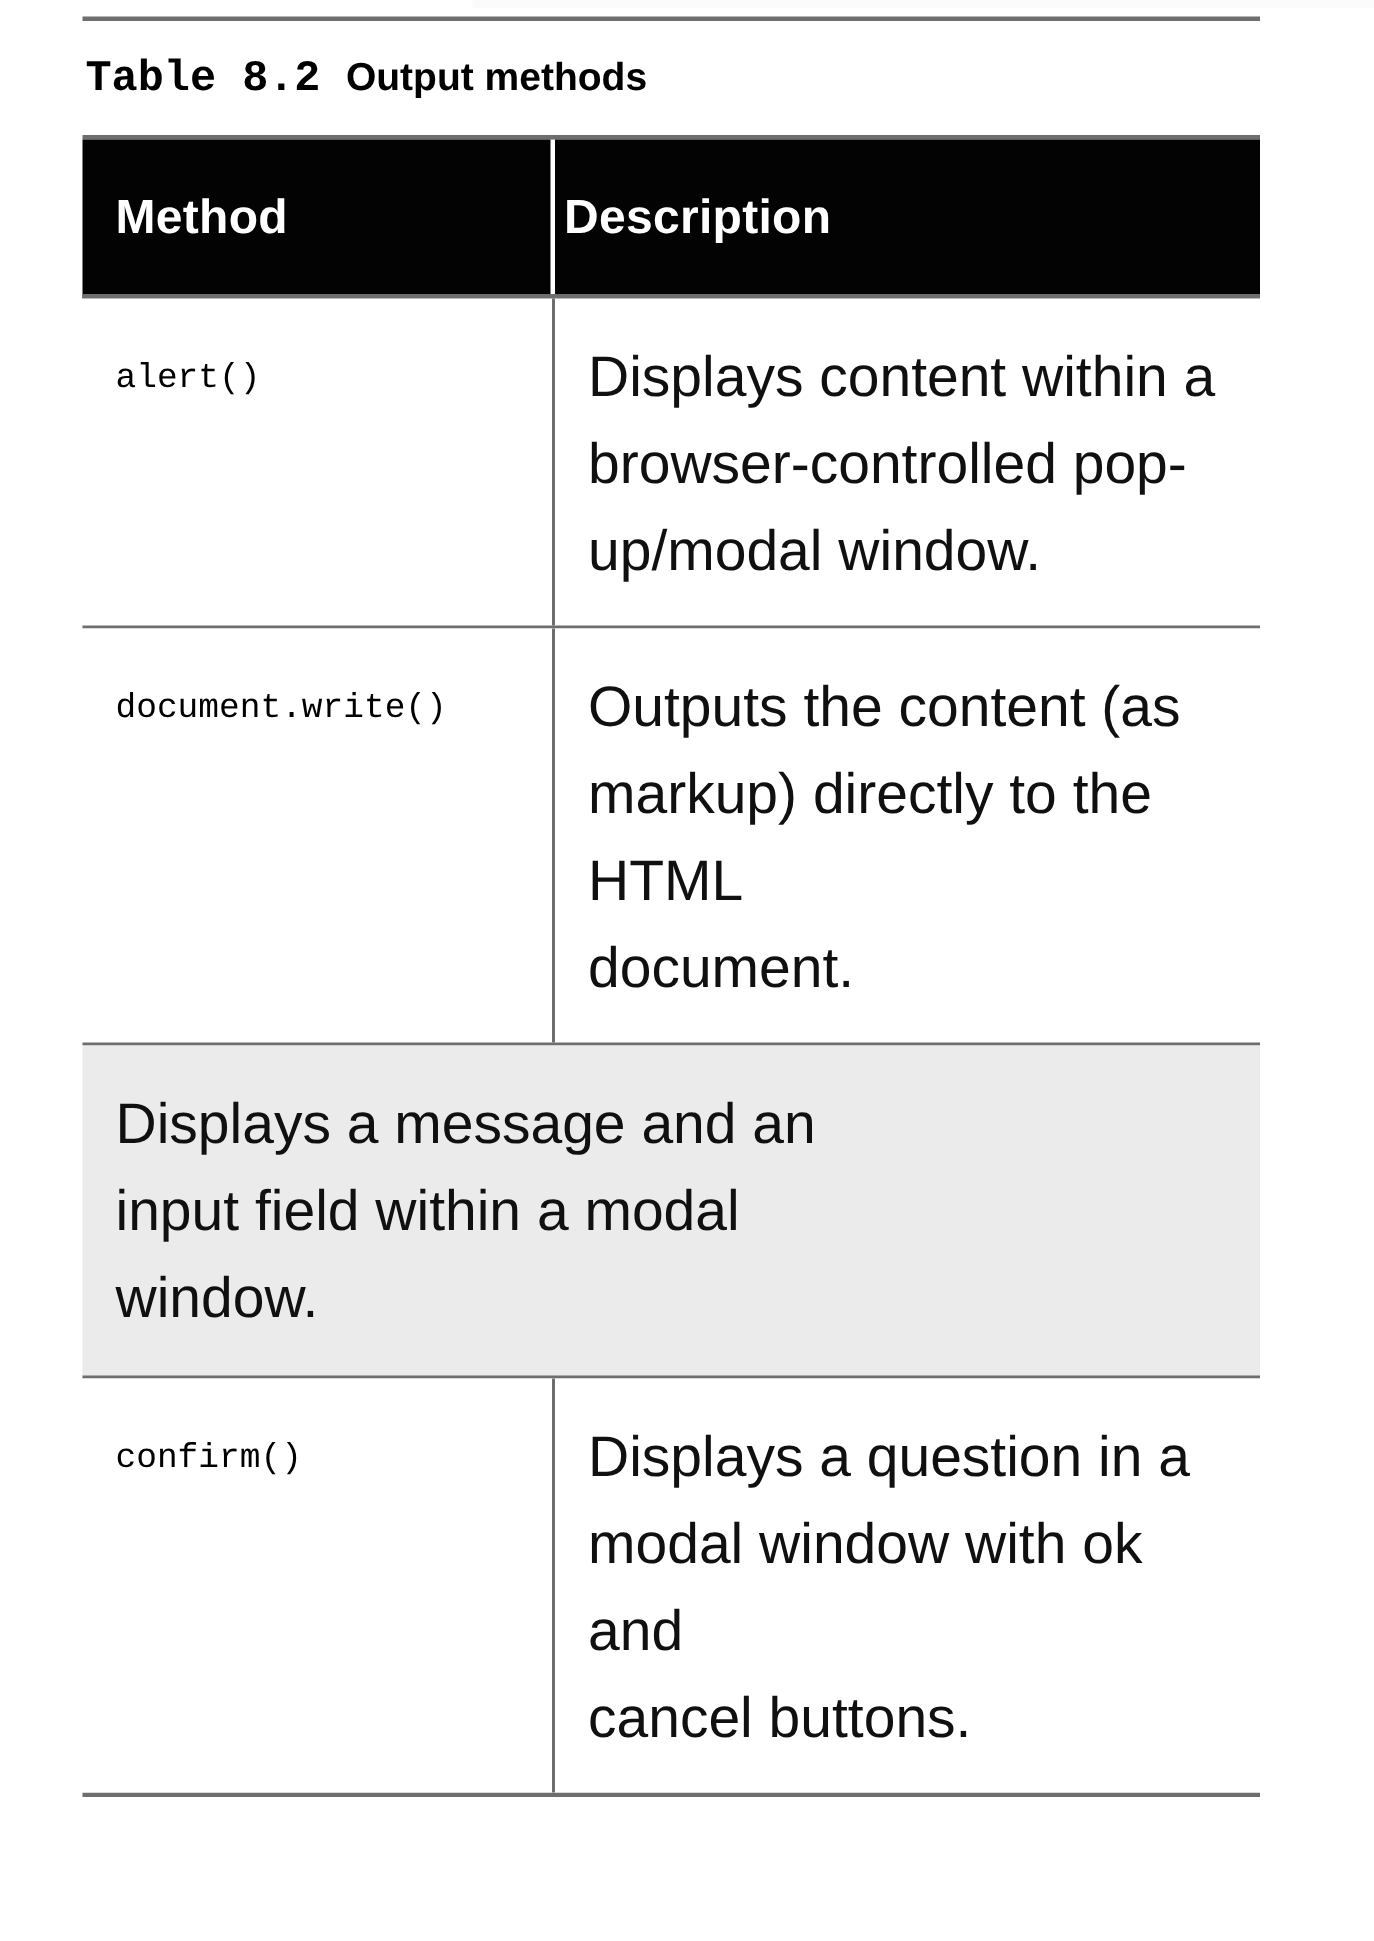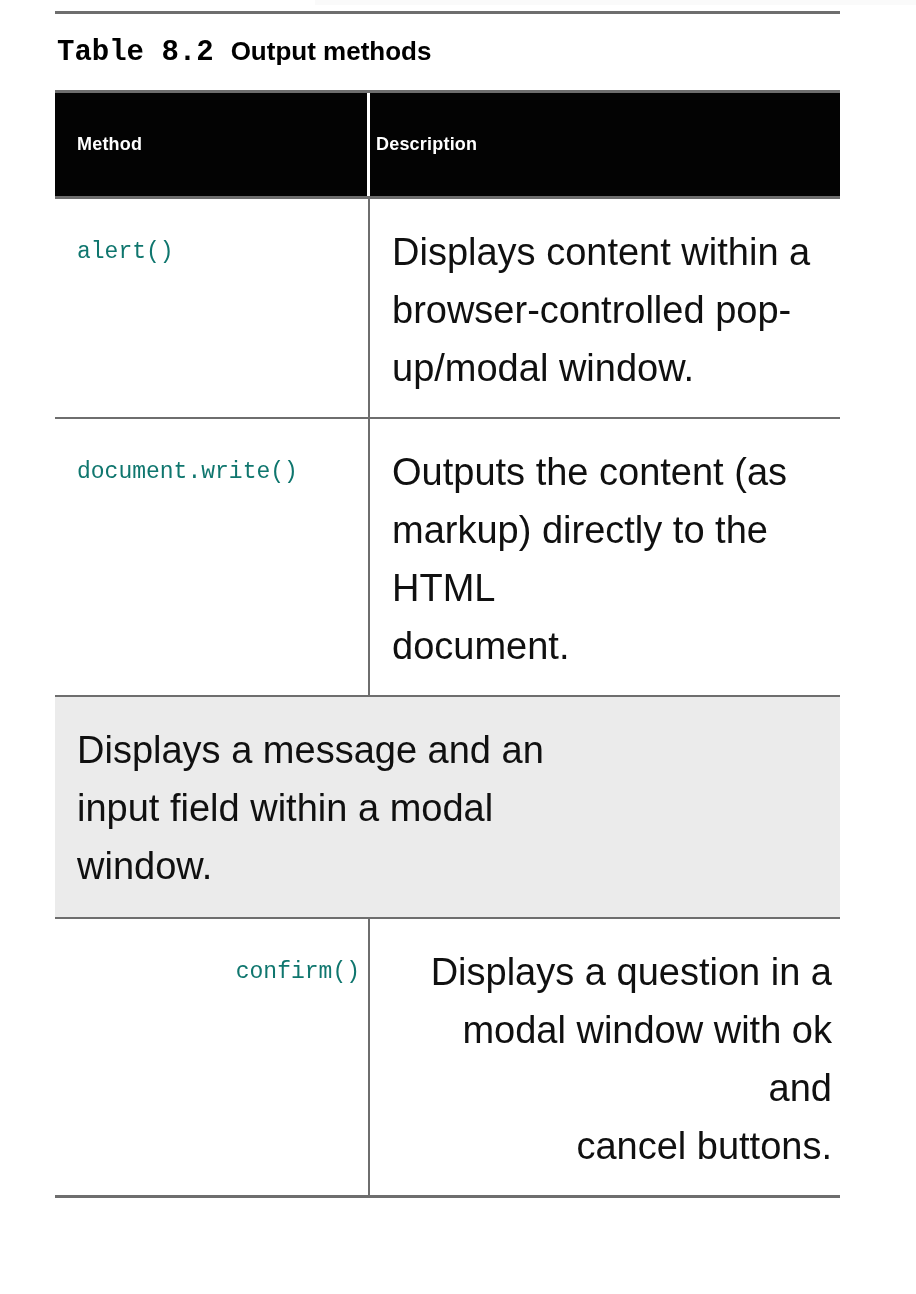--- a/index.html
+++ b/index.html
@@ -64,50 +64,50 @@
   .thead {
     display: flex;
     background: #030303;
     border-bottom: 3px solid #6e6e6e;
     height: 103px;
   }
   .thead .cell {
     display: flex;
     align-items: center;
     font-weight: bold;
-    font-size: 18px;
+    font-size: 32px;
     color: #ffffff;
     letter-spacing: 0.2px;
   }
   .thead .c1 { border-right: 3px solid #ffffff; }
 
   .row {
     display: flex;
     border-bottom: 2px solid #6e6e6e;
     background: #ffffff;
   }
-  .row:last-child { border-bottom: none; text-align: right; }
+  .row:last-child { border-bottom: none; }
   .row.alt { background: #ebebeb; }
 
   .c1 {
     width: 315px;
     box-sizing: border-box;
     flex: 0 0 auto;
   }
   .c2 {
     flex: 1 1 auto;
     box-sizing: border-box;
   }
   .row .c1 {
     border-right: 2px solid #6e6e6e;
     padding: 24px 8px 20px 22px;
     font-family: "Liberation Mono", "DejaVu Sans Mono", monospace;
     font-size: 23px;
     line-height: 58px;
-    color: #0f766e;
+    color: #000000;
     white-space: nowrap;
   }
   .row .c2 {
     padding: 24px 8px 20px 22px;
     font-size: 38px;
     line-height: 58px;
     color: #101010;
     white-space: pre-line;
   }
   .thead .c1 { padding-left: 22px; }

